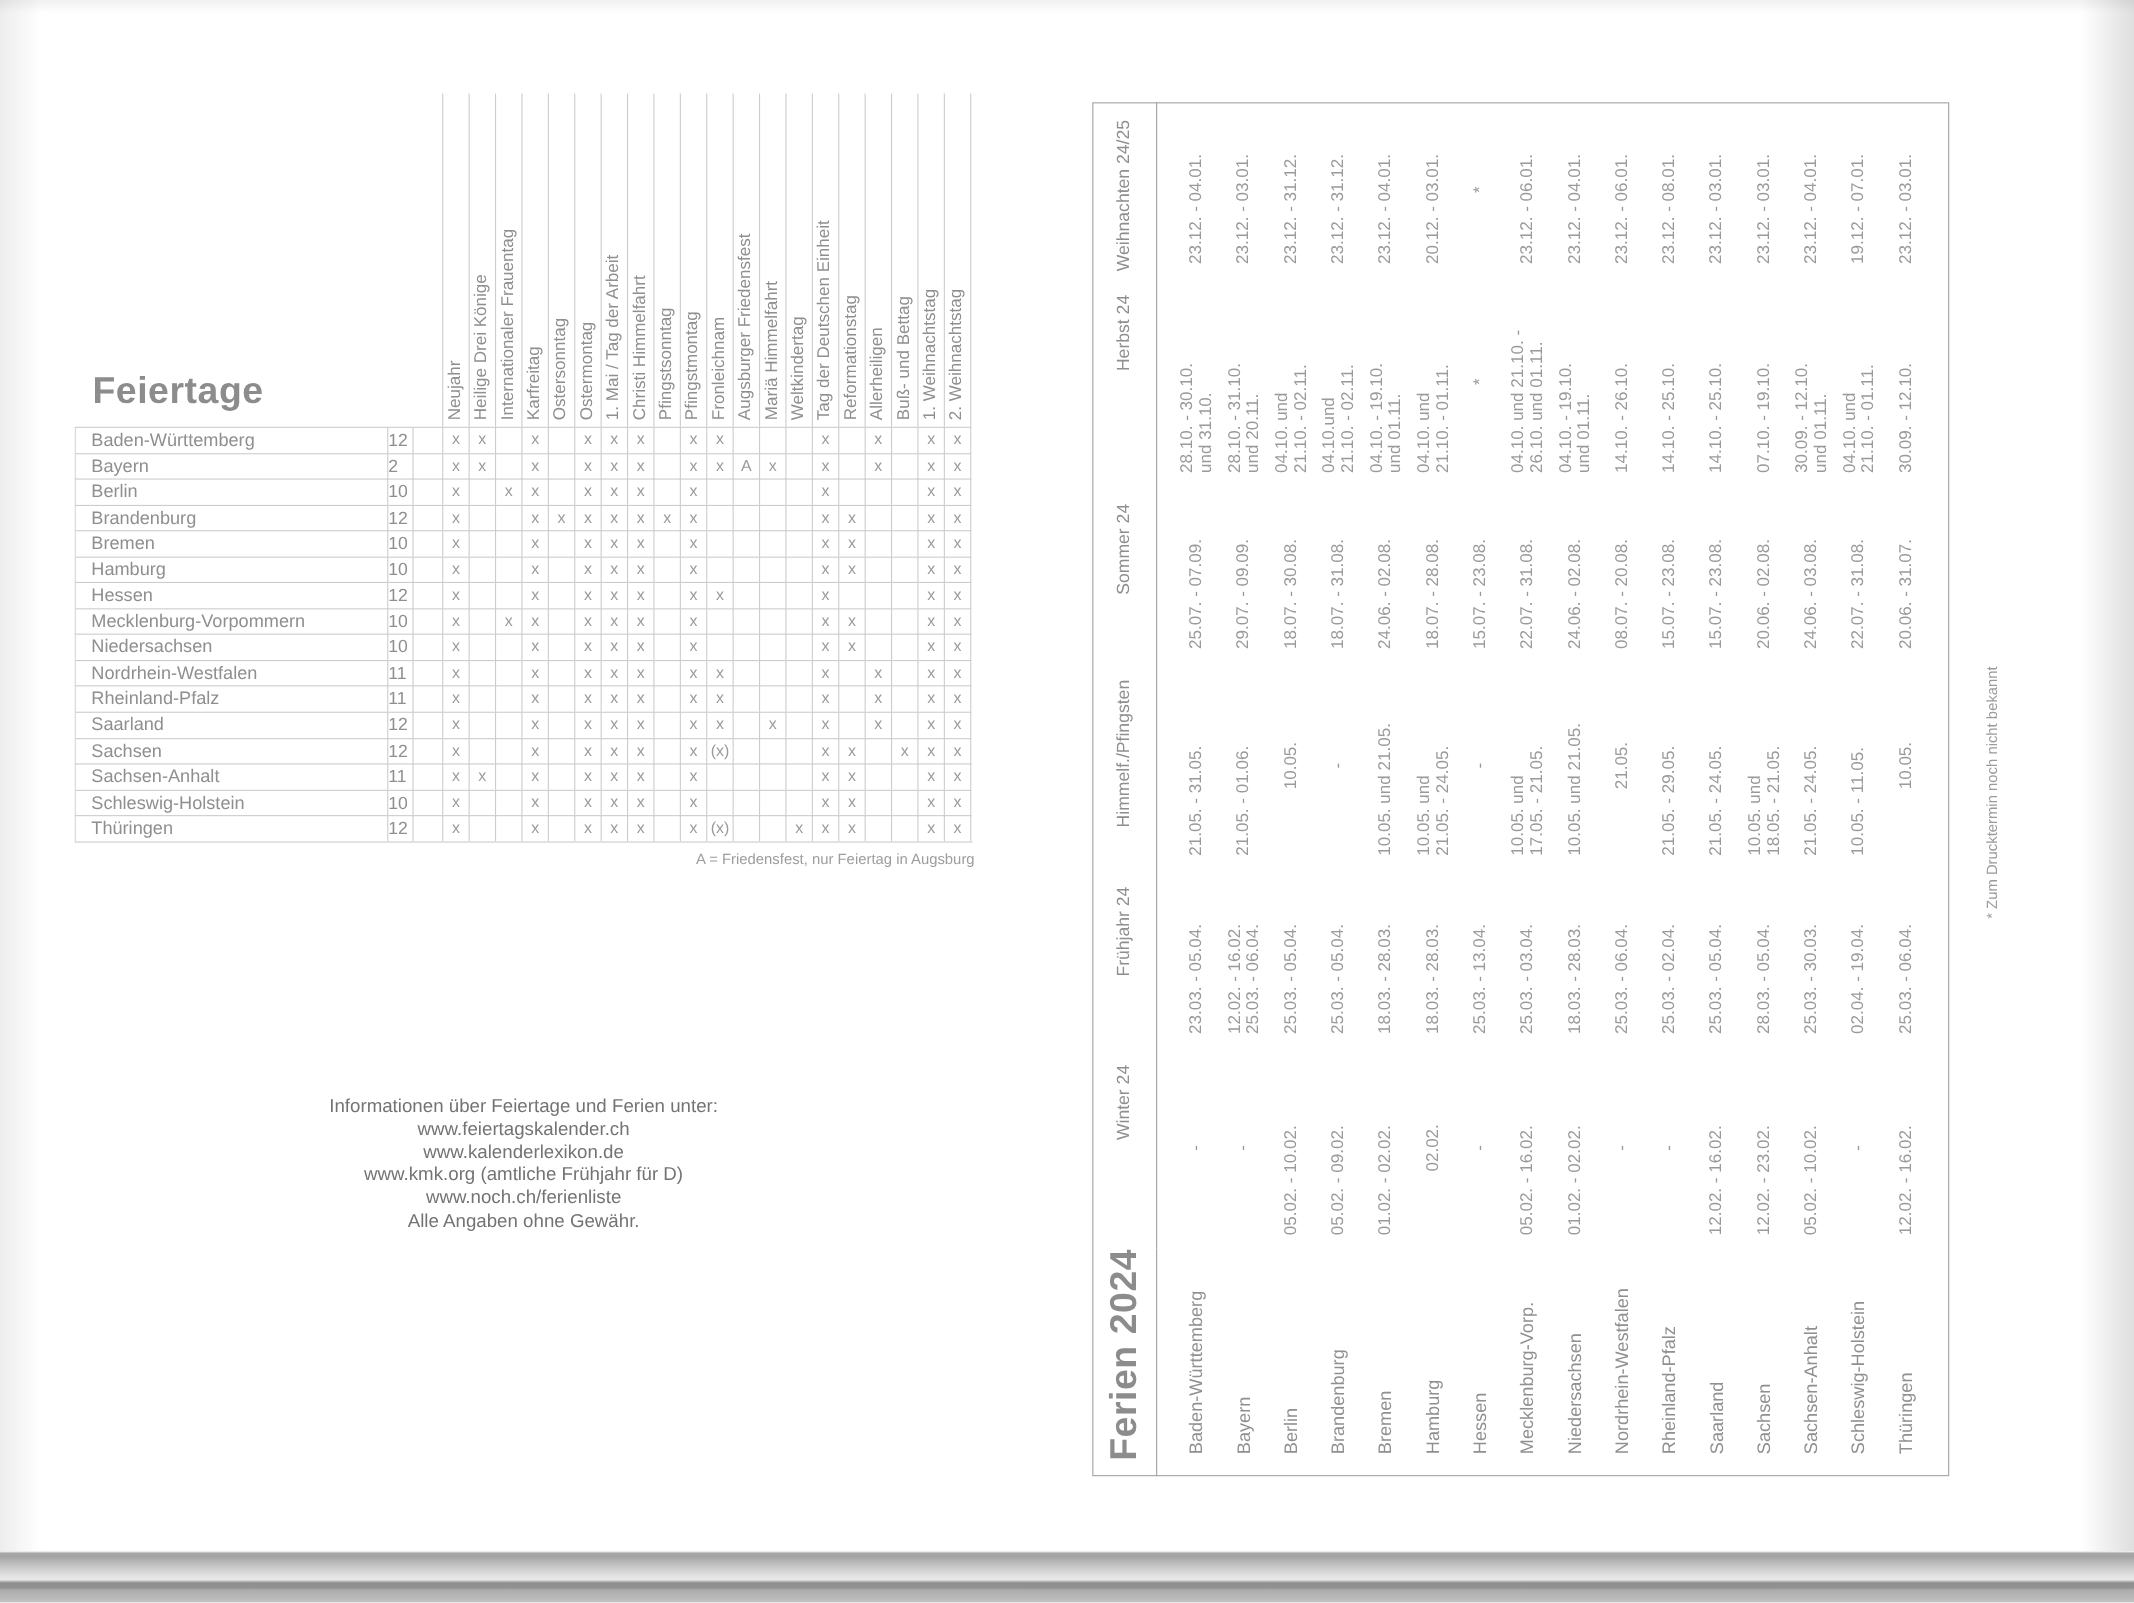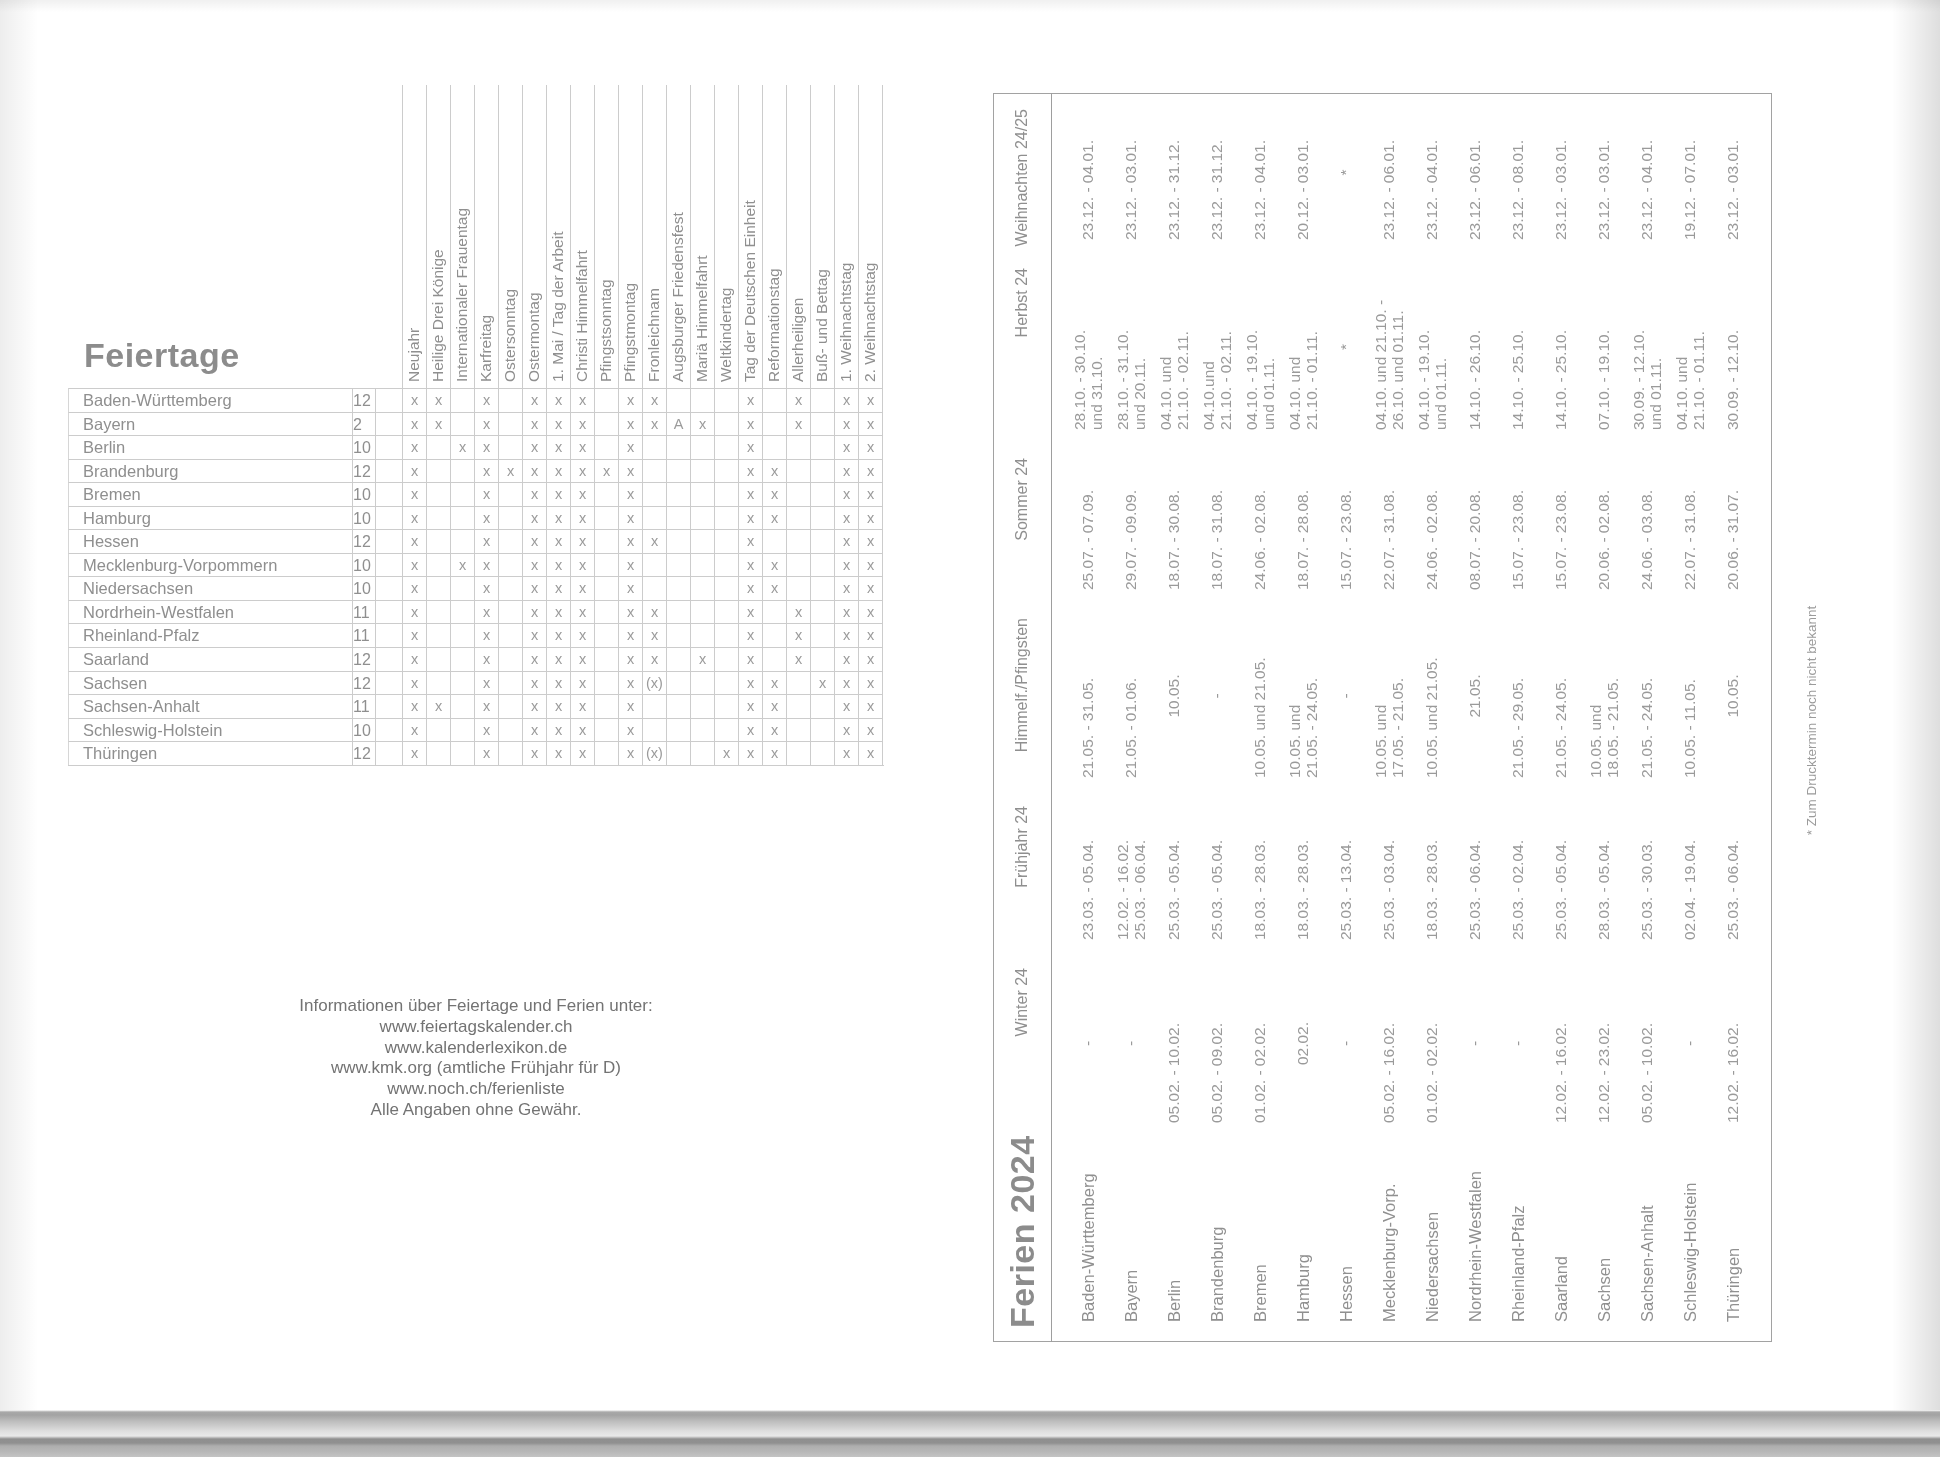--- a/index.html
+++ b/index.html
@@ -523,20 +523,21 @@
           <div class="c-x">x</div>
           <div class="c-x">x</div>
           <div class="c-x">x</div>
           <div class="c-x"></div>
           <div class="c-x"></div>
           <div class="c-x">x</div>
           <div class="c-x">x</div>
         </div>
       </div>
   </div>
+  <div class="ft-note">A = Friedensfest, nur Feiertag in Augsburg</div>
 
   <div class="info">
     <div>Informationen über Feiertage und Ferien unter:</div>
     <div>www.feiertagskalender.ch</div>
     <div>www.kalenderlexikon.de</div>
     <div>www.kmk.org (amtliche Frühjahr für D)</div>
     <div>www.noch.ch/ferienliste</div>
     <div>Alle Angaben ohne Gewähr.</div>
   </div>
 

